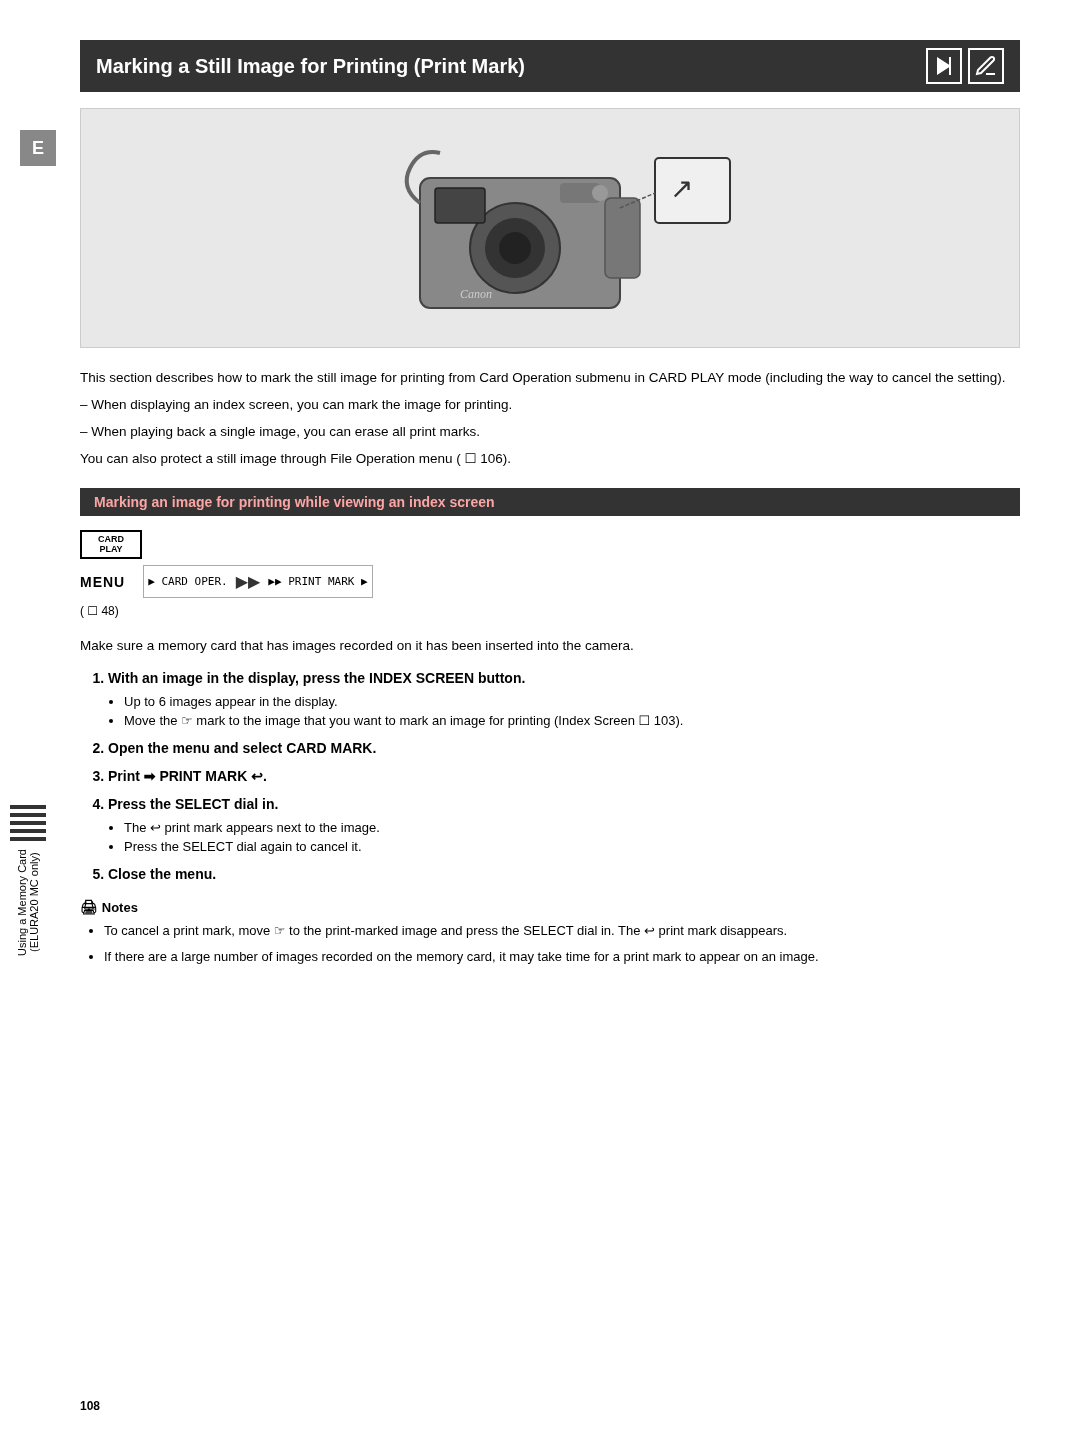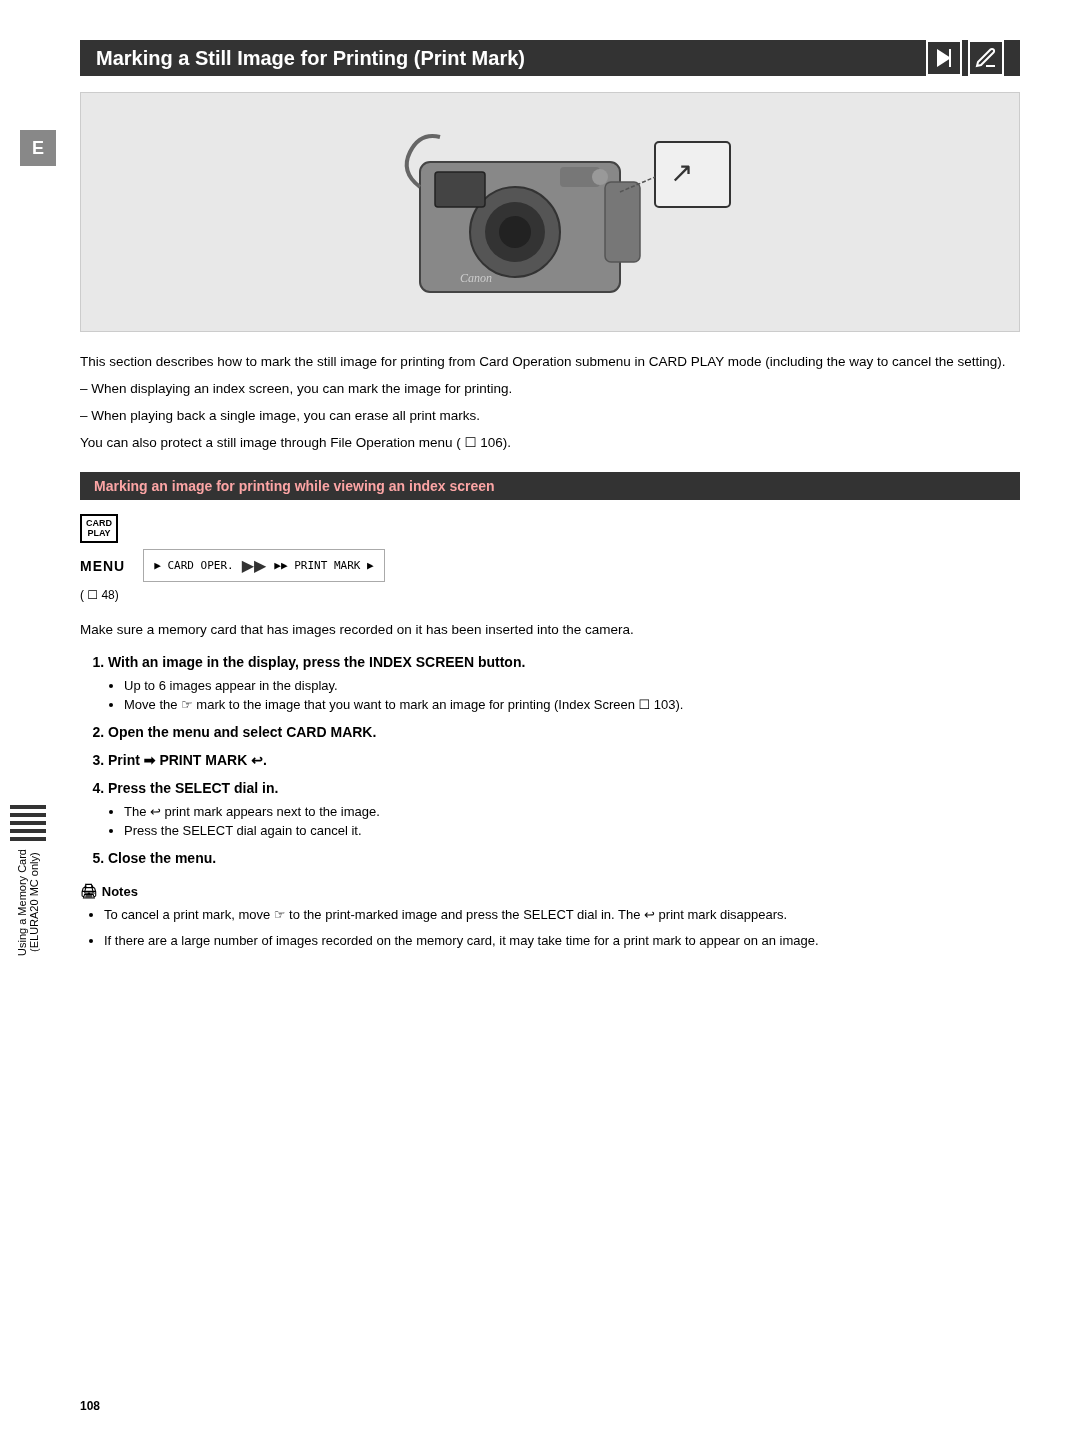--- a/index.html
+++ b/index.html
@@ -69,21 +69,21 @@
       text-align: center;
       white-space: nowrap;
     }
 
     
     .title-banner {
       background: #333;
       color: #fff;
       font-size: 20px;
       font-weight: bold;
-      padding: 0 16px;
+      padding: 8px 16px;
       display: flex;
       align-items: center;
       justify-content: space-between;
       margin-bottom: 16px;
     }
 
     .title-icons {
       display: flex;
       gap: 6px;
     }
@@ -126,21 +126,21 @@
       background: #333;
       color: #fca5a5;
       font-size: 14px;
       font-weight: bold;
       padding: 6px 14px;
       margin: 18px 0 14px 0;
     }
 
     .card-play-badge {
       border: 2px solid #000;
-      padding: 2px 4px;
+      padding: 2px 16px;
       font-size: 9px;
       font-weight: bold;
       line-height: 1.2;
       text-align: center;
       margin-right: 0;
       display: inline-block;
     }
 
     .menu-label {
       font-weight: bold;
@@ -205,21 +205,21 @@
       align-items: flex-start;
       gap: 12px;
       margin-bottom: 4px;
     }
 
     .menu-diagram {
       display: flex;
       align-items: center;
       flex-wrap: nowrap;
       border: 1px solid #aaa;
-      padding: 6px 10px;
+      padding: 6px 4px;
       gap: 4px;
       background: #fff;
     }
 
     
     ol.steps {
       list-style: decimal;
       padding-left: 28px;
       margin: 10px 0;
     }

